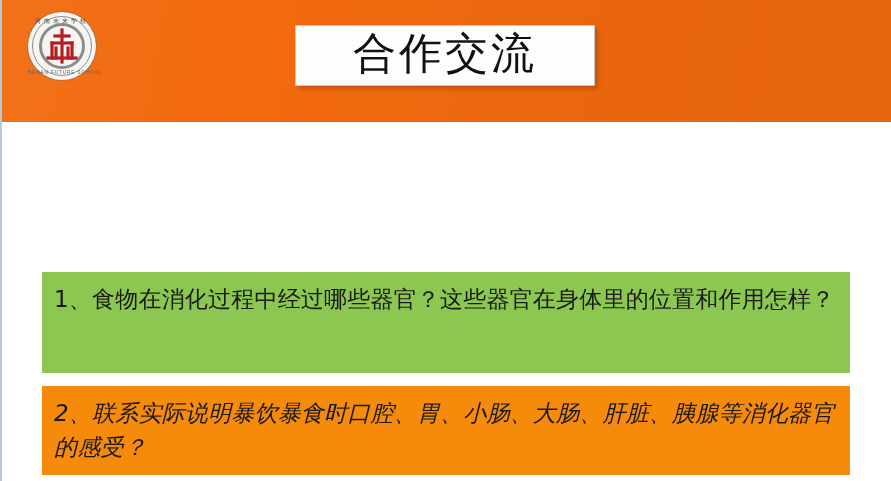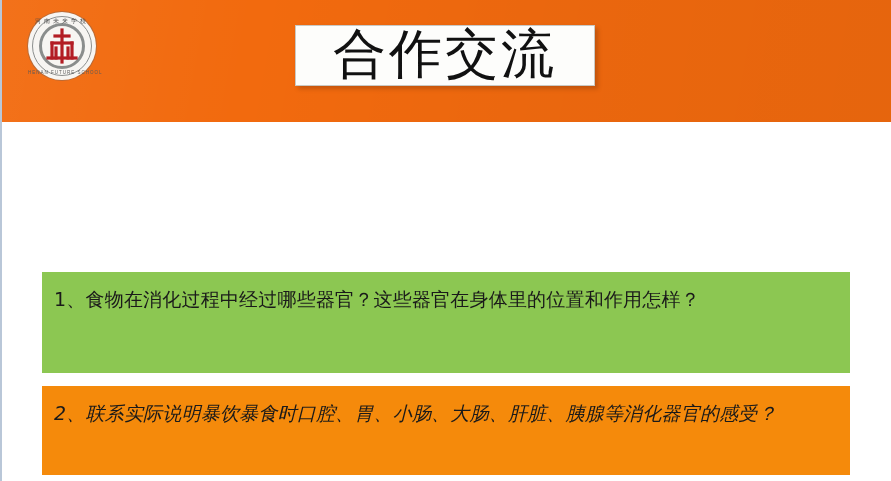--- a/index.html
+++ b/index.html
@@ -112,21 +112,21 @@
     border: 1px solid #c9c9c4;
     box-sizing: border-box;
     box-shadow: 3px 3px 4px rgba(90,40,10,0.28);
     z-index: 3;
     display: flex;
     align-items: center;
     justify-content: center;
   }
   .title-text {
     font-family: "DejaVu Serif", "Liberation Serif", serif;
-    font-size: 53px;
+    font-size: 43px;
     line-height: 1;
     color: #111111;
     letter-spacing: 3px;
     white-space: nowrap;
     padding-bottom: 4px;
   }
 
   
   .body-area {
     position: absolute;
@@ -138,21 +138,21 @@
   }
 
   
   .qbox {
     position: absolute;
     left: 40px;
     width: 808px;
     box-sizing: border-box;
     padding: 10px 12px 6px 12px;
     font-family: "DejaVu Sans", "Liberation Sans", sans-serif;
-    font-size: 19px;
+    font-size: 23px;
     line-height: 34px;
     color: #1a1a1a;
     letter-spacing: 0.2px;
     word-break: break-all;
   }
   #qbox-1 {
     top: 150px;
     height: 101px;
     background: #8CC752;
   }

